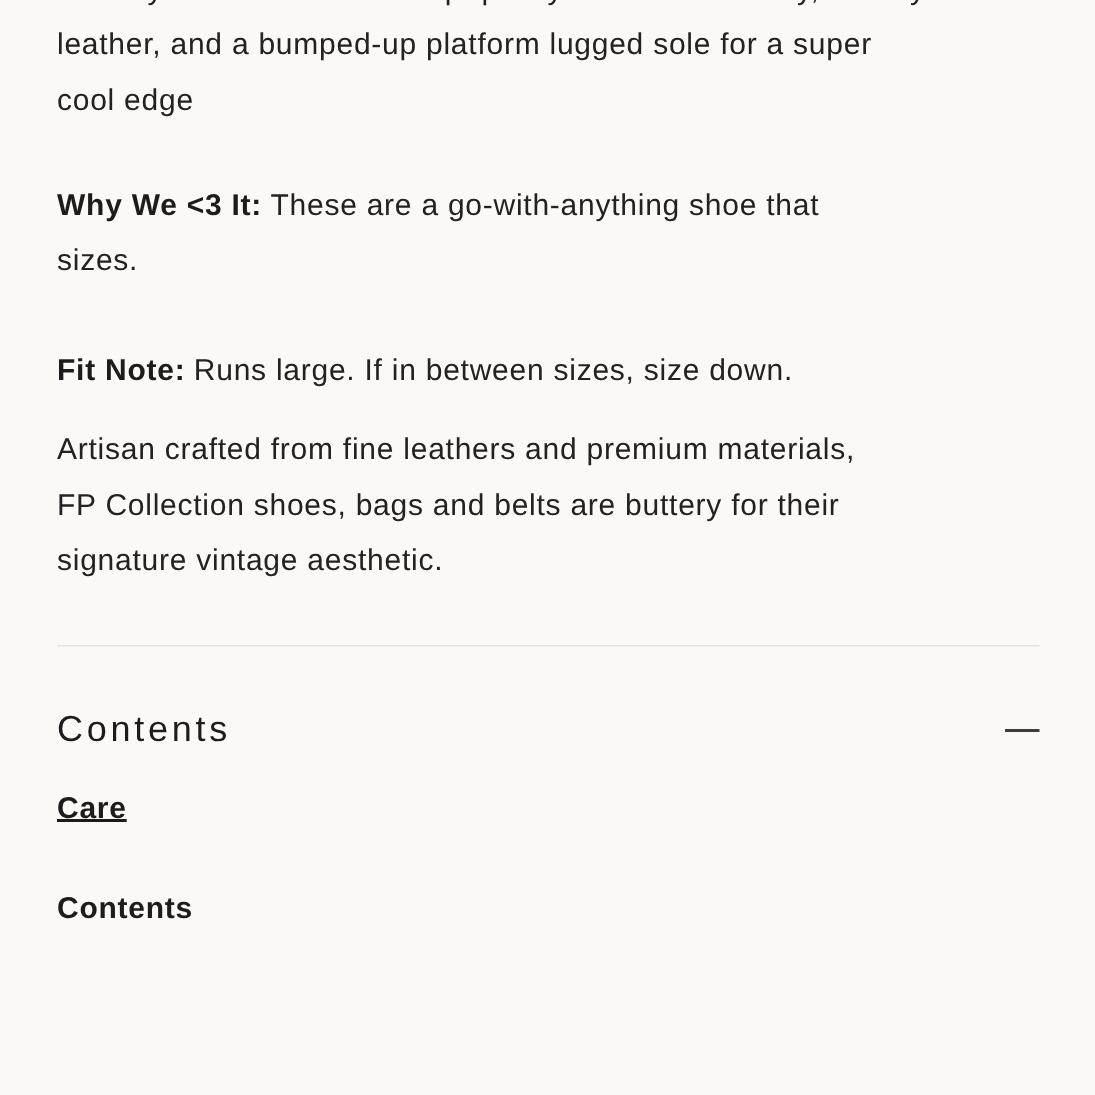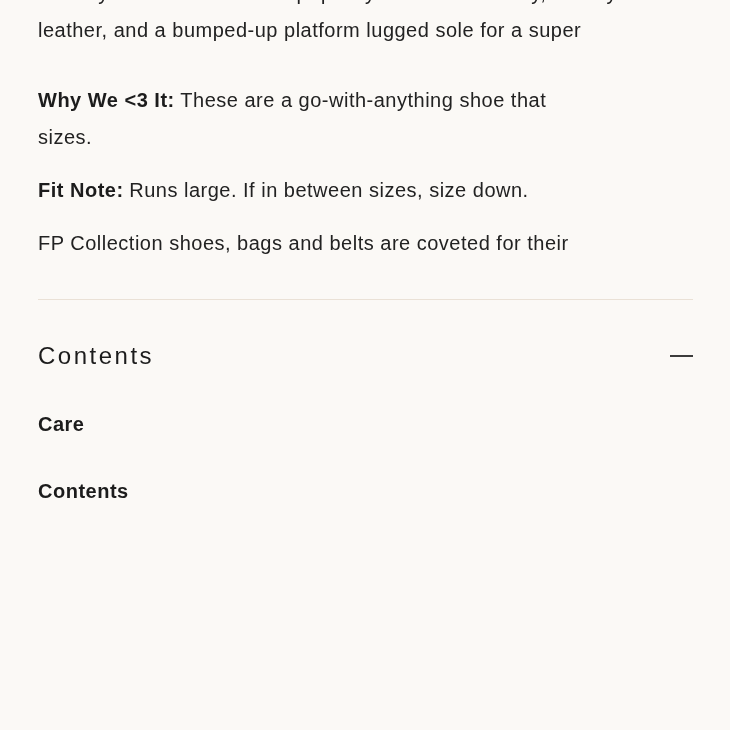--- a/index.html
+++ b/index.html
@@ -20,21 +20,21 @@
     line-height: 37px;
     font-size: 20px;
     letter-spacing: 0.5px;
     color: #222222;
   }
   .b { font-weight: 700; color: #1c1c1c; }
   .rest { margin-left: 0.28em; }
   .para { margin: 0; }
   .p-intro   { margin-top: -25px; }
   .p-why     { margin-top: 33px; }
-  .p-fit     { margin-top: 16px; }
+  .p-fit     { margin-top: 36px; }
   .h-fp      { margin-top: 34px; }
   .p-fpdesc  { margin-top: 16px; }
   .divider {
     margin-top: 37px;
     height: 0;
     border-top: 1px solid #eae1d6;
   }
   .acc-header {
     margin-top: 42px;
     display: flex;
@@ -64,48 +64,51 @@
     background: #3c3c3c;
   }
   .sub-item {
     font-weight: 700;
     font-size: 20px;
     line-height: 24px;
     letter-spacing: 0.5px;
     color: #1c1c1c;
     white-space: nowrap;
   }
-  .sub-care     { margin-top: 42px; }
+  .sub-care     { margin-top: 26px; text-decoration: underline; }
   .sub-contents { margin-top: 43px; }
 </style>
 </head>
 <body>
 
 <div class="content">
 
   <div class="para p-intro">
     <div class="line">Chunky loafers crafted of top quality leather in a shiny, buttery</div>
     <div class="line">leather, and a bumped-up platform lugged sole for a super</div>
+    <div class="line">cool edge</div>
   </div>
 
   <div class="para p-why">
     <div class="line">
       <span class="b">Why We &lt;3 It:</span><span class="rest">These are a go-with-anything shoe that</span>
     </div>
     <div class="line">sizes.</div>
   </div>
 
   <div class="para p-fit">
     <div class="line">
       <span class="b">Fit Note:</span><span class="rest">Runs large. If in between sizes, size down.</span>
     </div>
   </div>
 
   <div class="para p-fpdesc">
-    <div class="line">FP Collection shoes, bags and belts are coveted for their</div>
+    <div class="line">Artisan crafted from fine leathers and premium materials,</div>
+    <div class="line">FP Collection shoes, bags and belts are buttery for their</div>
+    <div class="line">signature vintage aesthetic.</div>
   </div>
 
   <div class="divider"></div>
 
   <div class="acc-header">
     <div class="acc-title">Contents</div>
     <button class="collapse-btn">
       <span class="minus-icon"></span>
     </button>
   </div>

